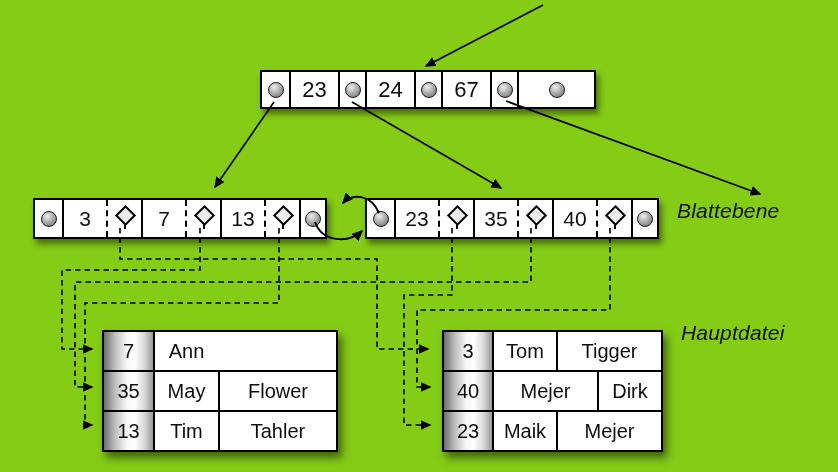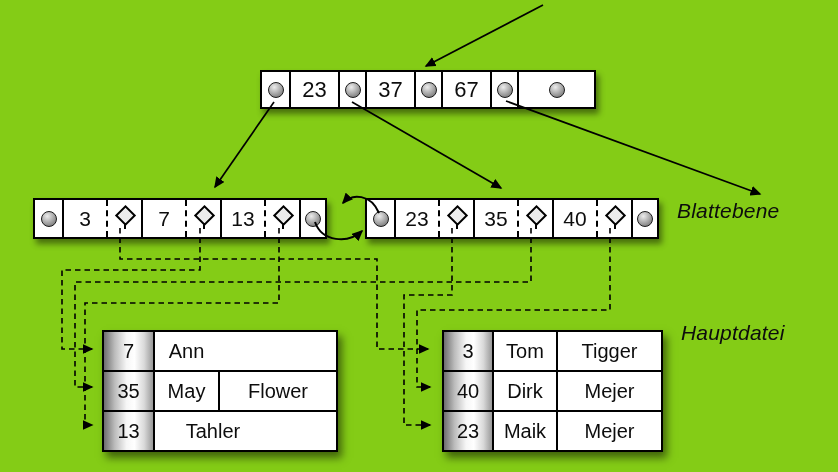--- a/index.html
+++ b/index.html
@@ -76,21 +76,21 @@
     <div class="cell ptr">
         <span class="pc"></span>
       </div>
     <div class="cell key">
         <span>23</span>
       </div>
     <div class="cell ptr">
         <span class="pc"></span>
       </div>
     <div class="cell key">
-        <span>37</span>
+        <span>24</span>
       </div>
     <div class="cell ptr">
         <span class="pc"></span>
       </div>
     <div class="cell key">
         <span>67</span>
       </div>
     <div class="cell ptr">
         <span class="pc"></span>
       </div>
@@ -167,34 +167,35 @@
       <div class="tcell keycol">7</div>
       <div class="tcell namecol">Ann</div>
     </div>
     <div class="trow">
       <div class="tcell keycol">35</div>
       <div class="tcell namecol">May</div>
       <div class="tcell surcol">Flower</div>
     </div>
     <div class="trow">
       <div class="tcell keycol">13</div>
+      <div class="tcell namecol">Tim</div>
       <div class="tcell surcol">Tahler</div>
     </div>
   </div>
 
   <div class="rtable table-right">
     <div class="trow">
       <div class="tcell keycol">3</div>
       <div class="tcell namecol">Tom</div>
       <div class="tcell surcol">Tigger</div>
     </div>
     <div class="trow">
       <div class="tcell keycol">40</div>
+      <div class="tcell surcol">Mejer</div>
       <div class="tcell namecol">Dirk</div>
-      <div class="tcell surcol">Mejer</div>
     </div>
     <div class="trow">
       <div class="tcell keycol">23</div>
       <div class="tcell namecol">Maik</div>
       <div class="tcell surcol">Mejer</div>
     </div>
   </div>
 
   <svg class="overlay" width="838" height="472" viewBox="0 0 838 472">
     <defs>

